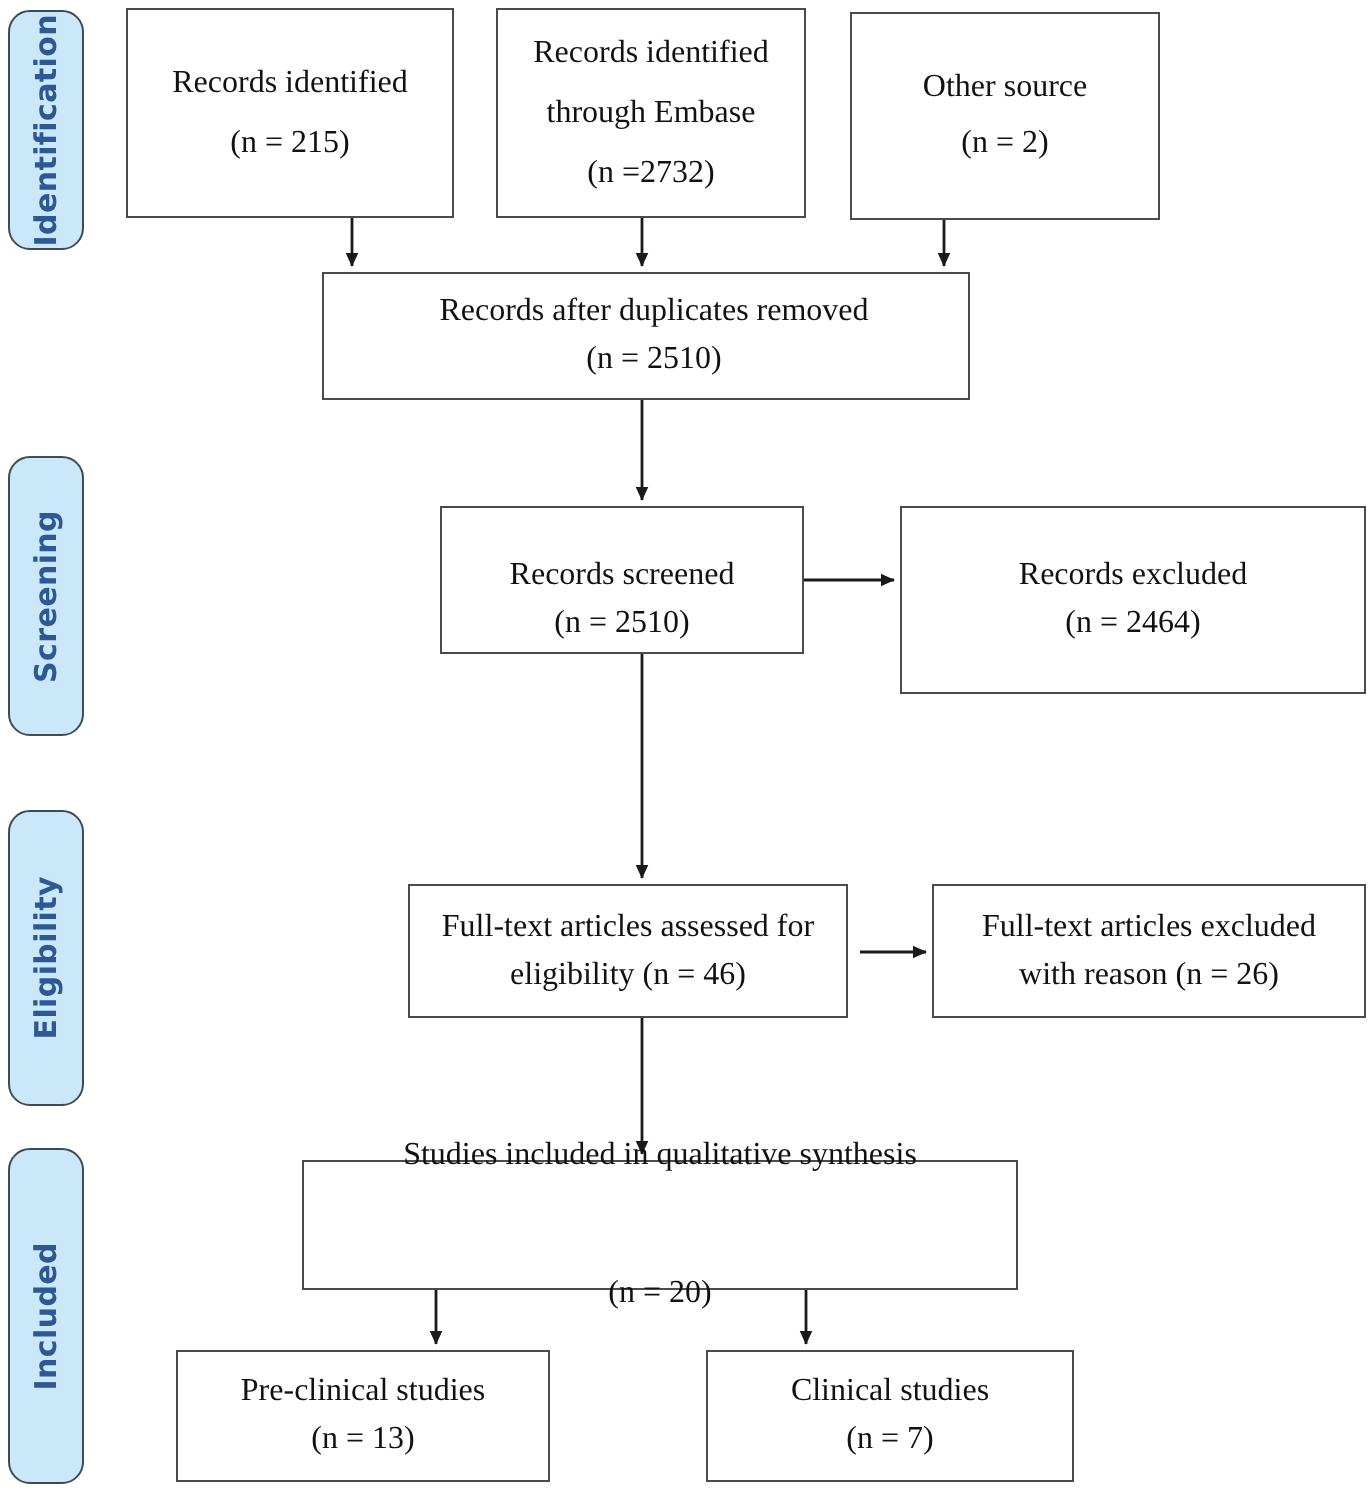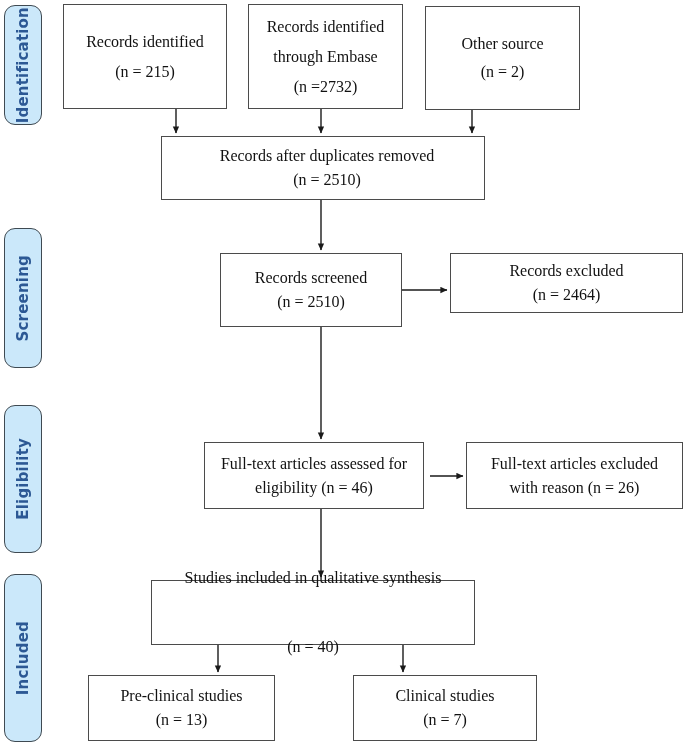--- a/index.html
+++ b/index.html
@@ -123,43 +123,43 @@
   <div class="flow-box box-other" style="left:425px; top:6px; width:155px; height:104px;">
     <span class="line">Other source</span>
     <span class="line">(n = 2)</span>
   </div>
 
   <div class="flow-box" style="left:161px; top:136px; width:324px; height:64px;padding-left:14px;">
     <span class="line">Records after duplicates removed</span>
     <span class="line">(n = 2510)</span>
   </div>
 
-  <div class="flow-box" style="left:220px; top:253px; width:182px; height:74px;">
+  <div class="flow-box" style="left:220px; top:253px; width:182px; height:74px;justify-content:flex-end;">
     <span class="line">Records screened</span>
     <span class="line">(n = 2510)</span>
   </div>
 
-  <div class="flow-box" style="left:450px; top:253px; width:233px; height:60px;">
+  <div class="flow-box" style="left:450px; top:253px; width:233px; height:94px;">
     <span class="line">Records excluded</span>
     <span class="line">(n = 2464)</span>
   </div>
 
   <div class="flow-box" style="left:204px; top:442px; width:220px; height:67px;">
     <span class="line">Full-text articles assessed for</span>
     <span class="line">eligibility (n = 46)</span>
   </div>
 
   <div class="flow-box" style="left:466px; top:442px; width:217px; height:67px;">
     <span class="line">Full-text articles excluded</span>
     <span class="line">with reason (n = 26)</span>
   </div>
 
-  <div class="flow-box" style="left:151px; top:580px; width:324px; height:65px;gap:45px;">
+  <div class="flow-box" style="left:151px; top:580px; width:358px; height:65px;gap:45px;">
     <span class="line">Studies included in qualitative synthesis</span>
-    <span class="line">(n = 40)</span>
+    <span class="line">(n = 20)</span>
   </div>
 
   <div class="flow-box" style="left:88px; top:675px; width:187px; height:66px;">
     <span class="line">Pre-clinical studies</span>
     <span class="line">(n = 13)</span>
   </div>
 
   <div class="flow-box" style="left:353px; top:675px; width:184px; height:66px;">
     <span class="line">Clinical studies</span>
     <span class="line">(n = 7)</span>

